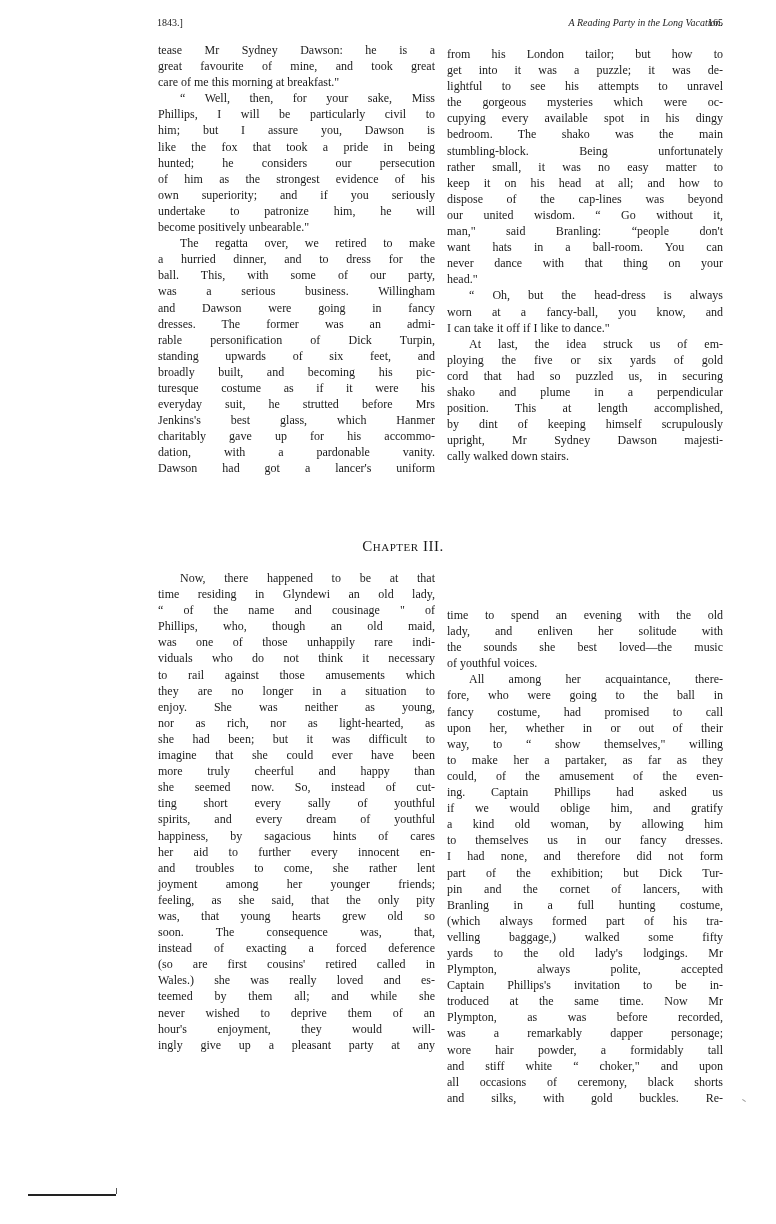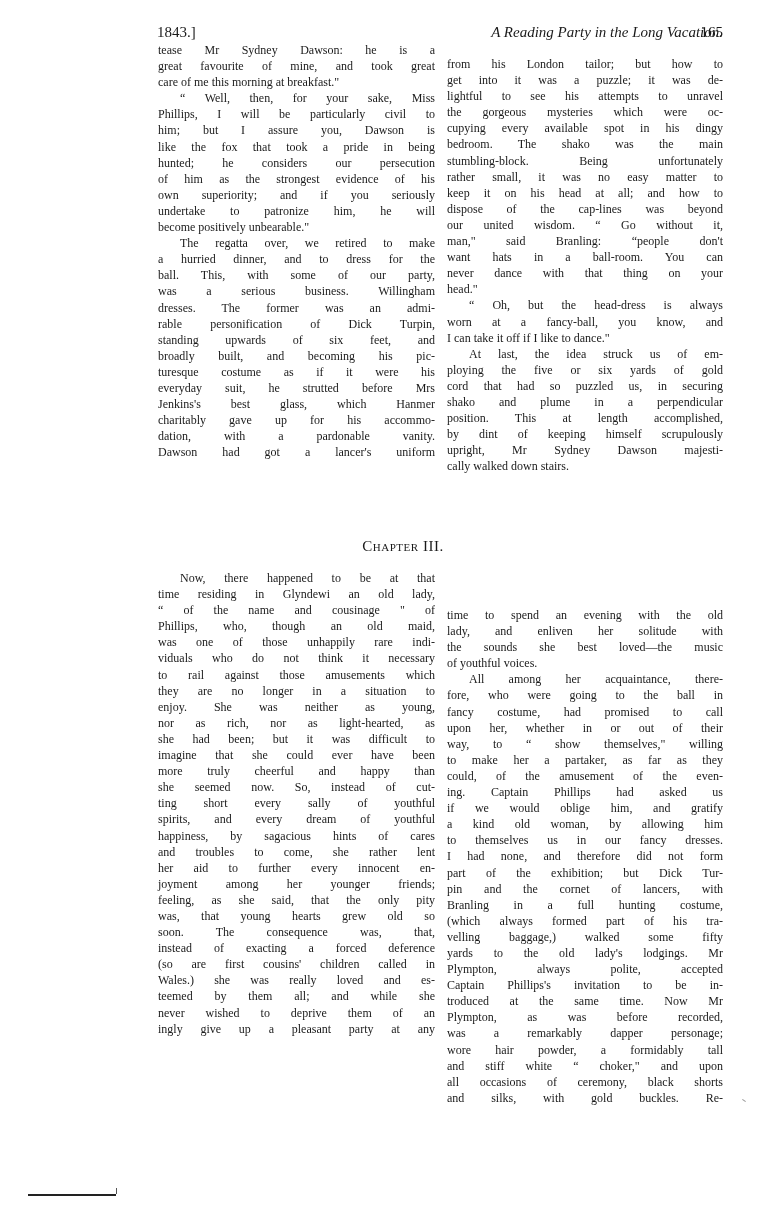--- a/index.html
+++ b/index.html
@@ -15,25 +15,25 @@
       font-family: "Liberation Serif", "DejaVu Serif", serif;
       color: #1a1a1a;
     }
     .page {
       position: absolute;
       left: 0; top: 0;
       width: 776px; height: 1224px;
     }
     .running-head {
       position: absolute;
-      top: 22px;
+      top: 13px;
       left: 157px;
       width: 566px;
       height: 20px;
-      font-size: 15px;
+      font-size: 10px;
       line-height: 20px;
     }
     .running-head .year {
       position: absolute;
       left: 0; top: 0;
     }
     .running-head .title {
       position: absolute;
       left: 0; right: 0; top: 0;
       text-align: right;
@@ -57,21 +57,21 @@
       text-align-last: justify;
       height: 16.1px;
     }
     .col .line.last {
       text-align-last: left;
     }
     .col .line.indent {
       padding-left: 22px;
     }
     .col-left-top  { left: 158px; top: 42px;  width: 277px; }
-    .col-right-top { left: 447px; top: 56px;  width: 276px; font-family: Liberation Serif, serif; }
+    .col-right-top { left: 447px; top: 46px;  width: 276px; font-family: Liberation Serif, serif; }
     .col-left-bot  { left: 158px; top: 570px; width: 277px; }
     .col-right-bot { left: 447px; top: 570px; width: 276px; margin-top: 37px; }
 
     .chapter-heading {
       position: absolute;
       top: 538px;
       left: 0;
       width: 776px;
       text-align: center;
       font-size: 15px;
@@ -129,20 +129,21 @@
     <span class="line">like the fox that took a pride in being</span>
     <span class="line">hunted; he considers our persecution</span>
     <span class="line">of him as the strongest evidence of his</span>
     <span class="line">own superiority; and if you seriously</span>
     <span class="line">undertake to patronize him, he will</span>
     <span class="line last">become positively unbearable."</span>
     <span class="line indent">The regatta over, we retired to make</span>
     <span class="line">a hurried dinner, and to dress for the</span>
     <span class="line">ball. This, with some of our party,</span>
     <span class="line">was a serious business. Willingham</span>
+    <span class="line">and Dawson were going in fancy</span>
     <span class="line">dresses. The former was an admi-</span>
     <span class="line">rable personification of Dick Turpin,</span>
     <span class="line">standing upwards of six feet, and</span>
     <span class="line">broadly built, and becoming his pic-</span>
     <span class="line">turesque costume as if it were his</span>
     <span class="line">everyday suit, he strutted before Mrs</span>
     <span class="line">Jenkins's best glass, which Hanmer</span>
     <span class="line">charitably gave up for his accommo-</span>
     <span class="line">dation, with a pardonable vanity.</span>
     <span class="line">Dawson had got a lancer's uniform</span>
@@ -192,31 +193,32 @@
     <span class="line">they are no longer in a situation to</span>
     <span class="line">enjoy. She was neither as young,</span>
     <span class="line">nor as rich, nor as light-hearted, as</span>
     <span class="line">she had been; but it was difficult to</span>
     <span class="line">imagine that she could ever have been</span>
     <span class="line">more truly cheerful and happy than</span>
     <span class="line">she seemed now. So, instead of cut-</span>
     <span class="line">ting short every sally of youthful</span>
     <span class="line">spirits, and every dream of youthful</span>
     <span class="line">happiness, by sagacious hints of cares</span>
+    <span class="line">her aid to further every innocent en-</span>
     <span class="line">and troubles to come, she rather lent</span>
-    <span class="line">her aid to further every innocent en-</span>
     <span class="line">joyment among her younger friends;</span>
     <span class="line">feeling, as she said, that the only pity</span>
     <span class="line">was, that young hearts grew old so</span>
     <span class="line">soon. The consequence was, that,</span>
     <span class="line">instead of exacting a forced deference</span>
-    <span class="line">(so are first cousins' children called in</span>
+    <span class="line">(so are first cousins' retired called in</span>
     <span class="line">Wales.) she was really loved and es-</span>
     <span class="line">teemed by them all; and while she</span>
     <span class="line">never wished to deprive them of an</span>
+    <span class="line">hour's enjoyment, they would will-</span>
     <span class="line">ingly give up a pleasant party at any</span>
   </div>
 
   <div class="col col-right-bot">
     <span class="line">time to spend an evening with the old</span>
     <span class="line">lady, and enliven her solitude with</span>
     <span class="line">the sounds she best loved—the music</span>
     <span class="line last">of youthful voices.</span>
     <span class="line indent">All among her acquaintance, there-</span>
     <span class="line">fore, who were going to the ball in</span>

